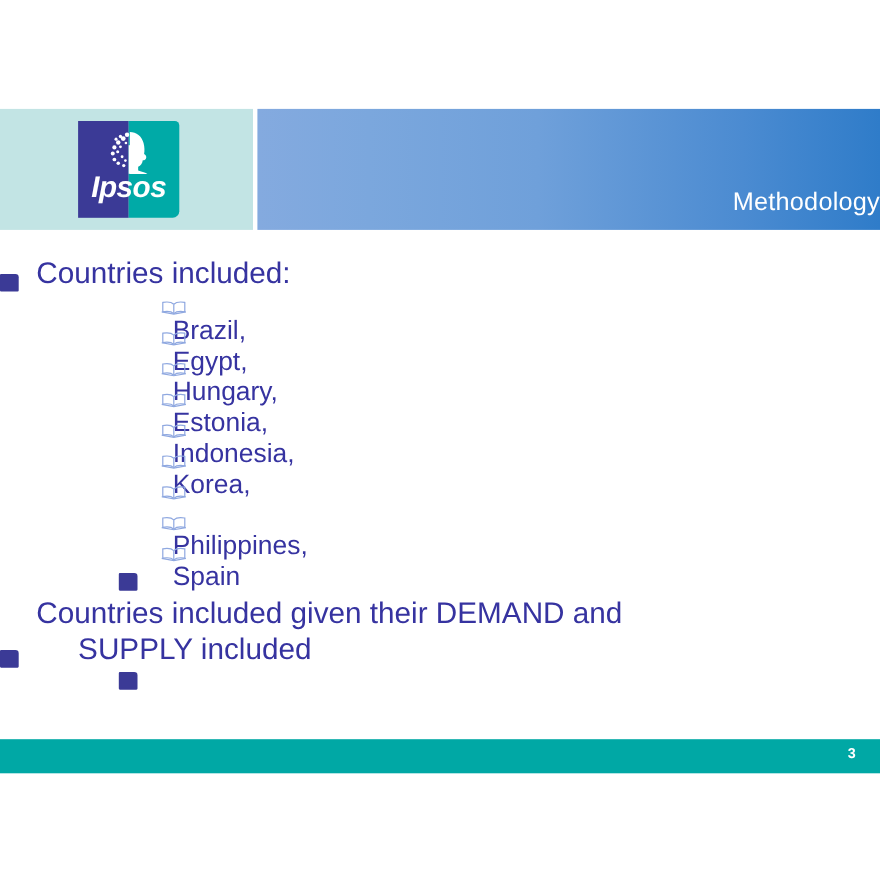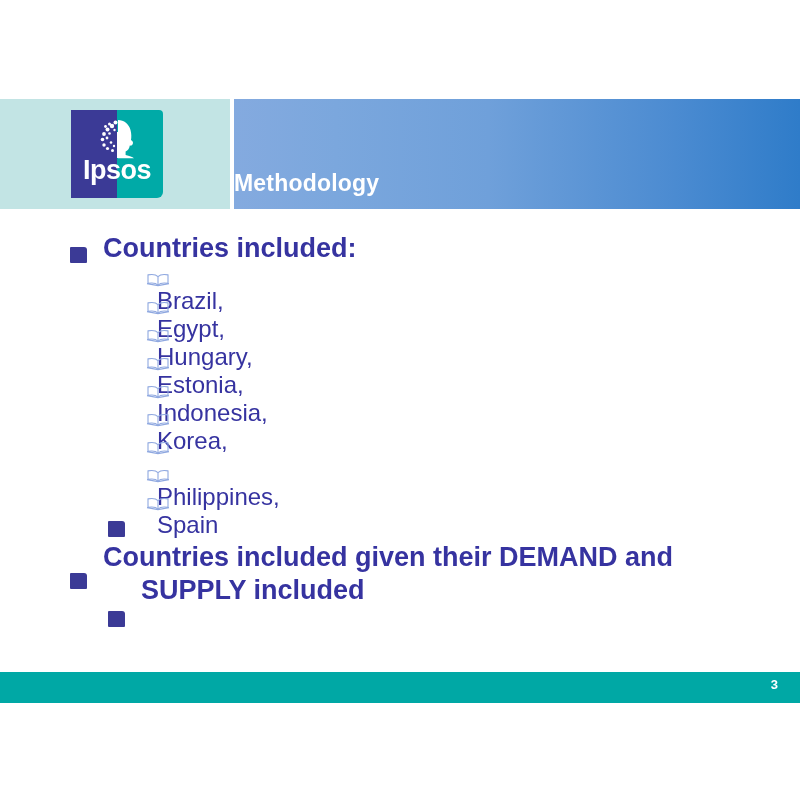--- a/index.html
+++ b/index.html
@@ -43,34 +43,35 @@
     left: 234px; top: 0;
     width: 566px;
     height: 110px;
     background: linear-gradient(to right, #84aadf 0%, #7ba7dd 18%, #6fa0da 45%, #4b8bd1 78%, #2f7cc9 100%);
   }
   .header-title {
     position: absolute;
     left: 0;
     right: 0;
     bottom: 12px;
-    text-align: left;
+    text-align: right;
     color: #ffffff;
     font-size: 23px;
-    font-weight: bold;
+    font-weight: normal;
     letter-spacing: 0.2px;
   }
 
   
   .logo {
     position: absolute;
     left: 71px;
     top: 110px;
     width: 92px;
     height: 80px;
+    font-style: italic;
   }
   .logo-left {
     position: absolute;
     left: 0; top: 0;
     width: 46px;
     height: 88px;
     background: #3b3a96;
   }
   .logo-right {
     position: absolute;
@@ -103,24 +104,22 @@
   .content {
     position: absolute;
     left: 0;
     top: 232px;
     width: 800px;
   }
 
   .lvl1 {
     position: relative;
     display: flex;
-    align-items: center;
-    padding-left: 70px;
+    align-items: flex-end;
     margin-bottom: 0;
-    font-weight: bold;
   }
   .lvl1 .sq {
     flex: 0 0 auto;
     width: 17px;
     height: 16px;
     background: #3b3a96;
     margin-top: 13px;
     border-radius: 1px 3px 1px 1px;
   }
   .lvl1 .txt {

